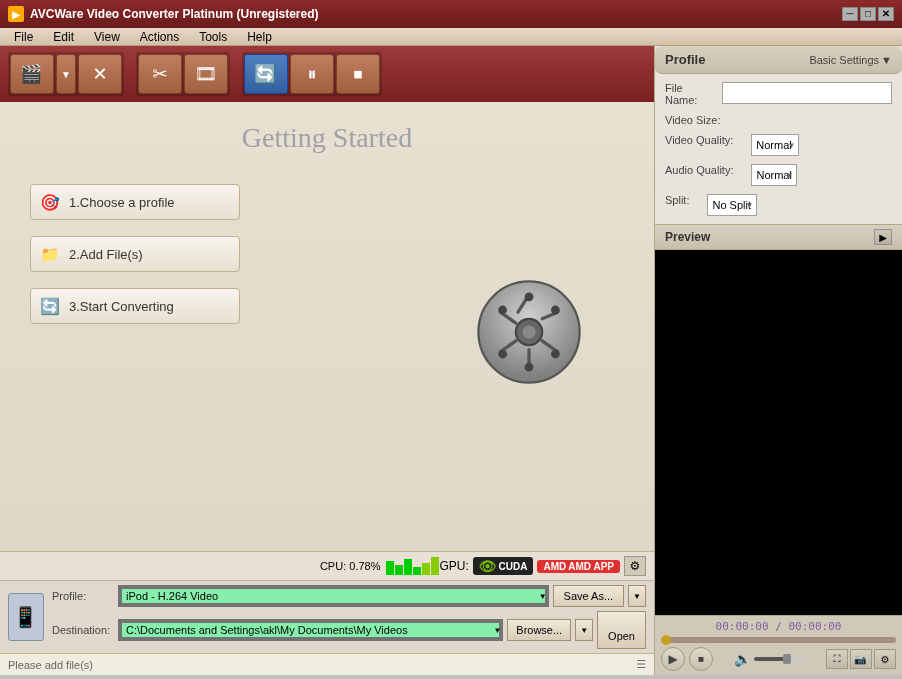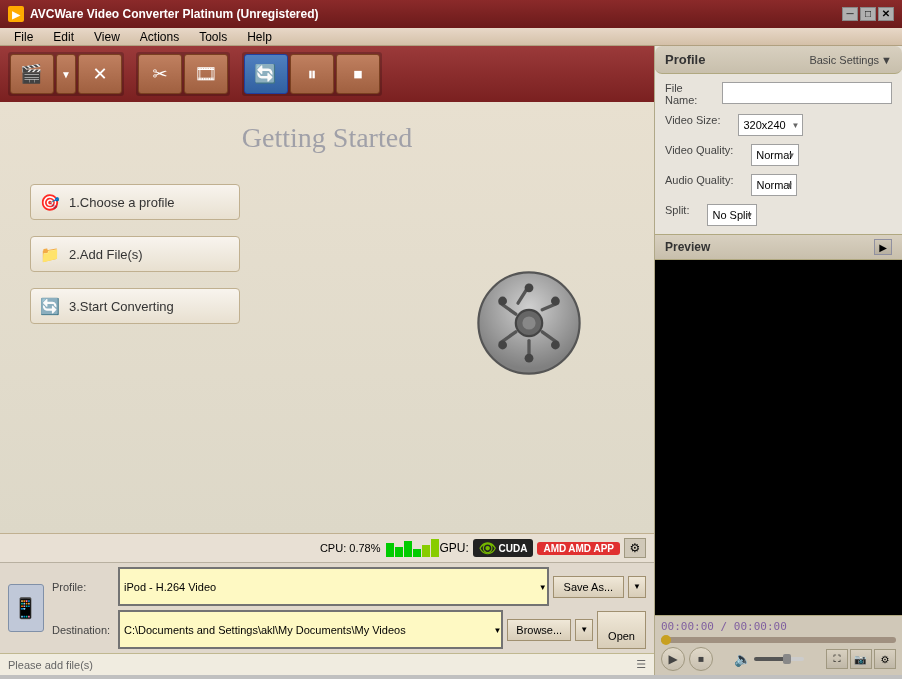--- a/index.html
+++ b/index.html
@@ -207,23 +207,23 @@
       gap: 4px;
     }
     .profile-field-row {
       display: flex;
       align-items: center;
       gap: 4px;
     }
     .field-label { font-size: 11px; color: #444; min-width: 62px; }
     .field-select {
       flex: 1;
-      height: 39px;
-      background: #fef9c3;
-      border: 2px solid #737373;
+      height: 22px;
+      background: #86efac;
+      border: 4px solid #737373;
       font-size: 11px;
       padding: 0 4px;
       appearance: none;
       -webkit-appearance: none;
     }
     .select-wrapper {
       flex: 1;
       position: relative;
       display: flex;
     }
@@ -380,20 +380,21 @@
     }
     .preview-controls {
       background: #d0c8b8;
       padding: 4px 6px;
       display: flex;
       flex-direction: column;
       gap: 4px;
       border-top: 1px solid #b0a880;
     }
     .time-display {
+      text-align: center;
       font-size: 11px;
       color: #8060a0;
       font-family: monospace;
     }
     .progress-bar-container {
       height: 6px;
       background: #a09080;
       border-radius: 3px;
       position: relative;
     }
@@ -628,28 +629,20 @@
     </div>
 
     <div class="settings-form">
       <div class="form-group">
         <label class="form-label">File Name:</label>
         <input type="text" class="form-input" value="" style="">
       </div>
 
       <div class="form-group">
         <label class="form-label">Video Size:</label>
-        <div class="form-select-wrapper">
-          <select class="form-select">
-            <option>320x240</option>
-            <option>640x480</option>
-            <option>1280x720</option>
-            <option>1920x1080</option>
-          </select>
-        </div>
       </div>
 
       <div class="form-group">
         <label class="form-label">Video Quality:</label>
         <div class="form-select-wrapper">
           <select class="form-select">
             <option>Normal</option>
             <option>Low</option>
             <option>High</option>
             <option>Highest</option>

